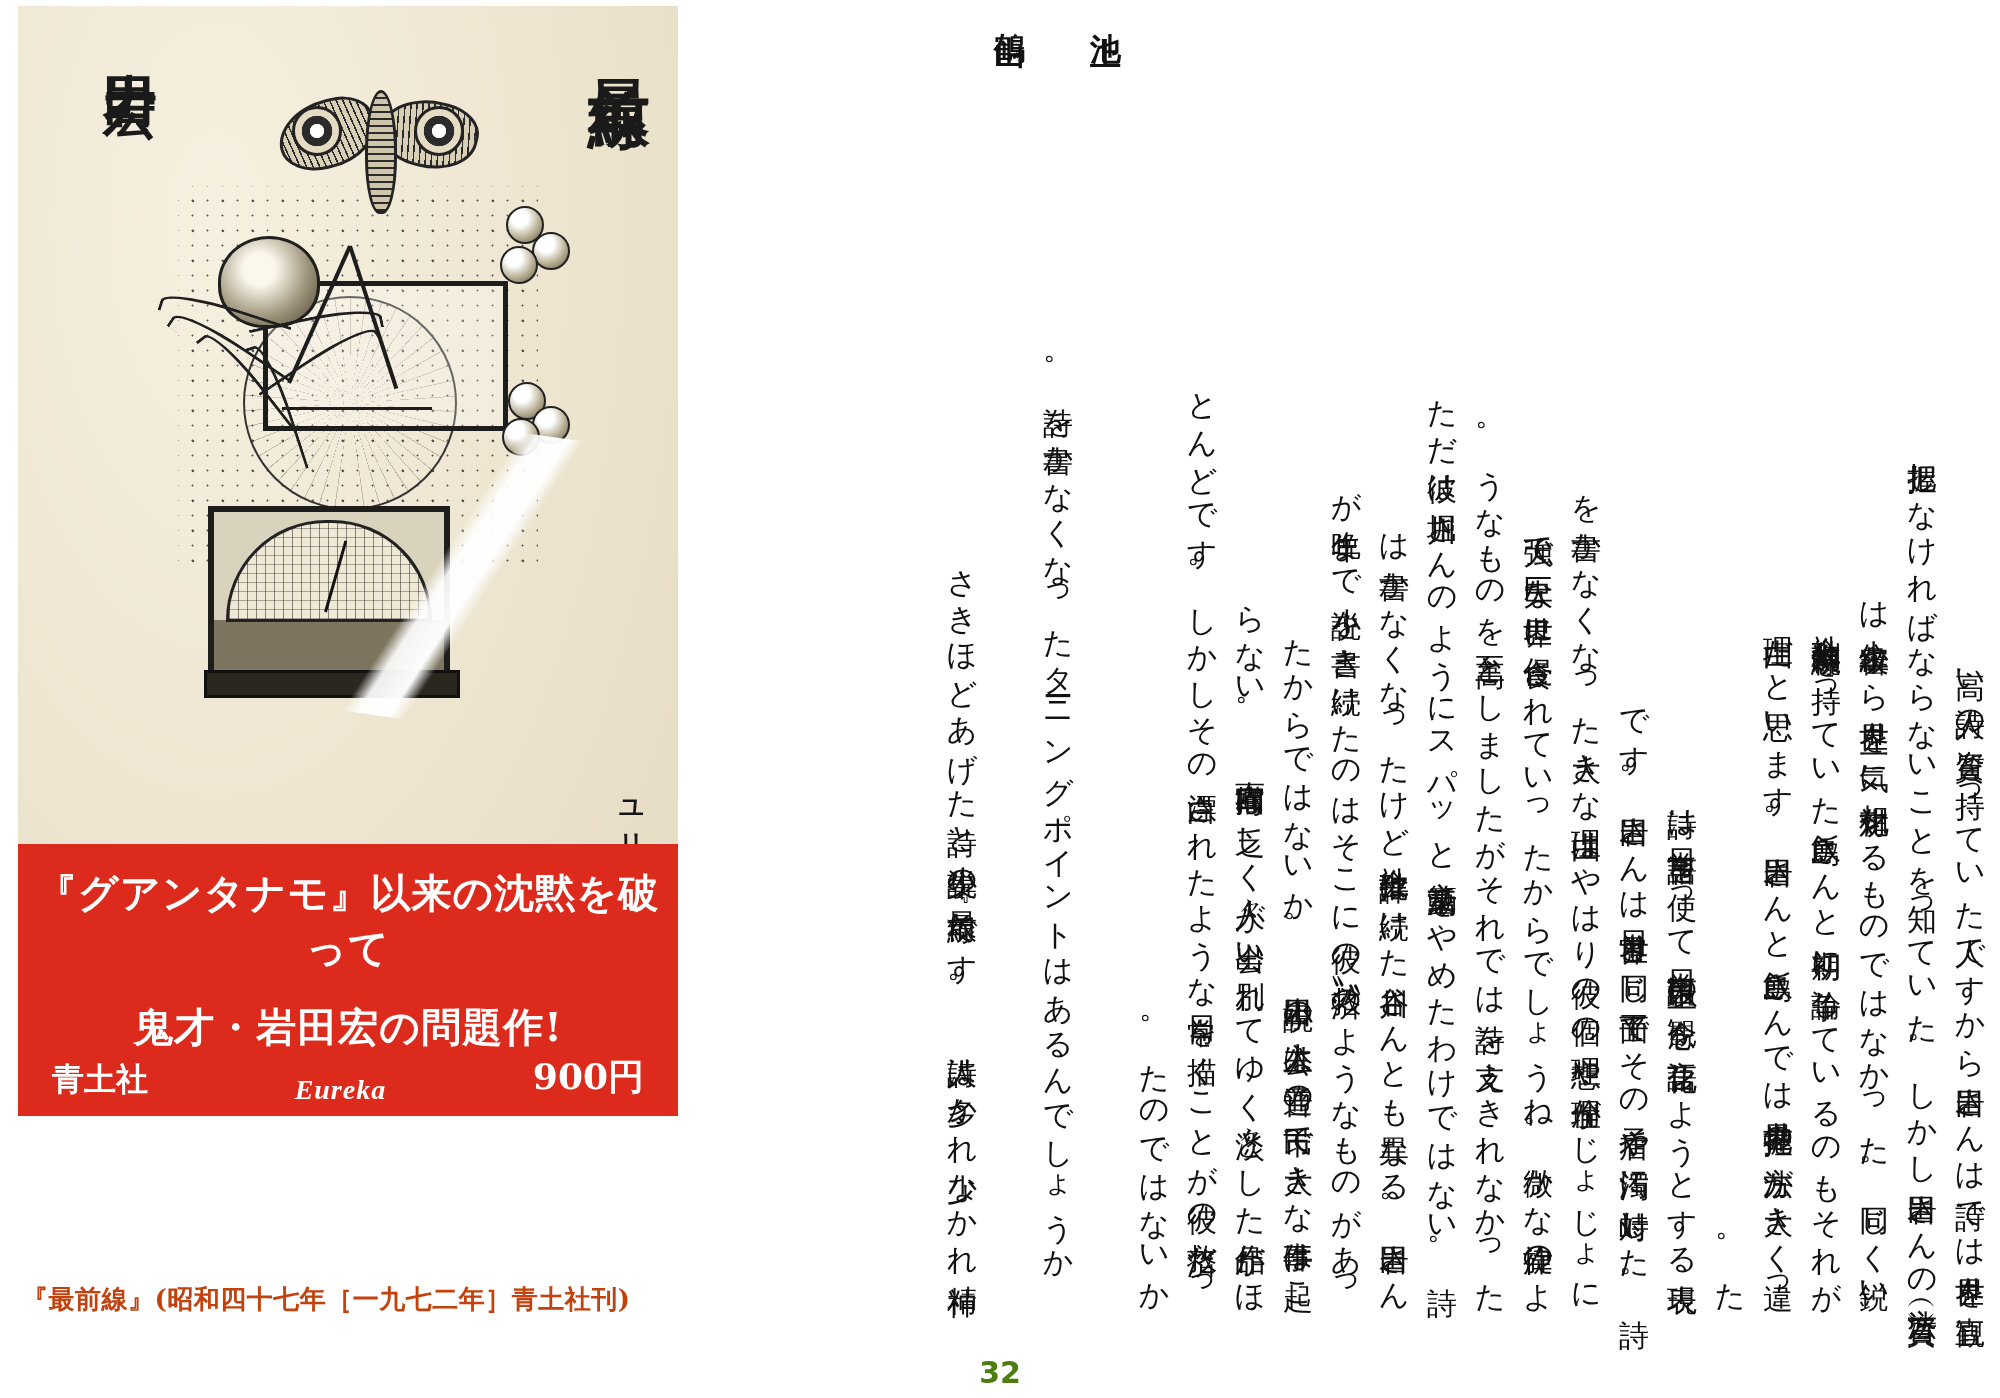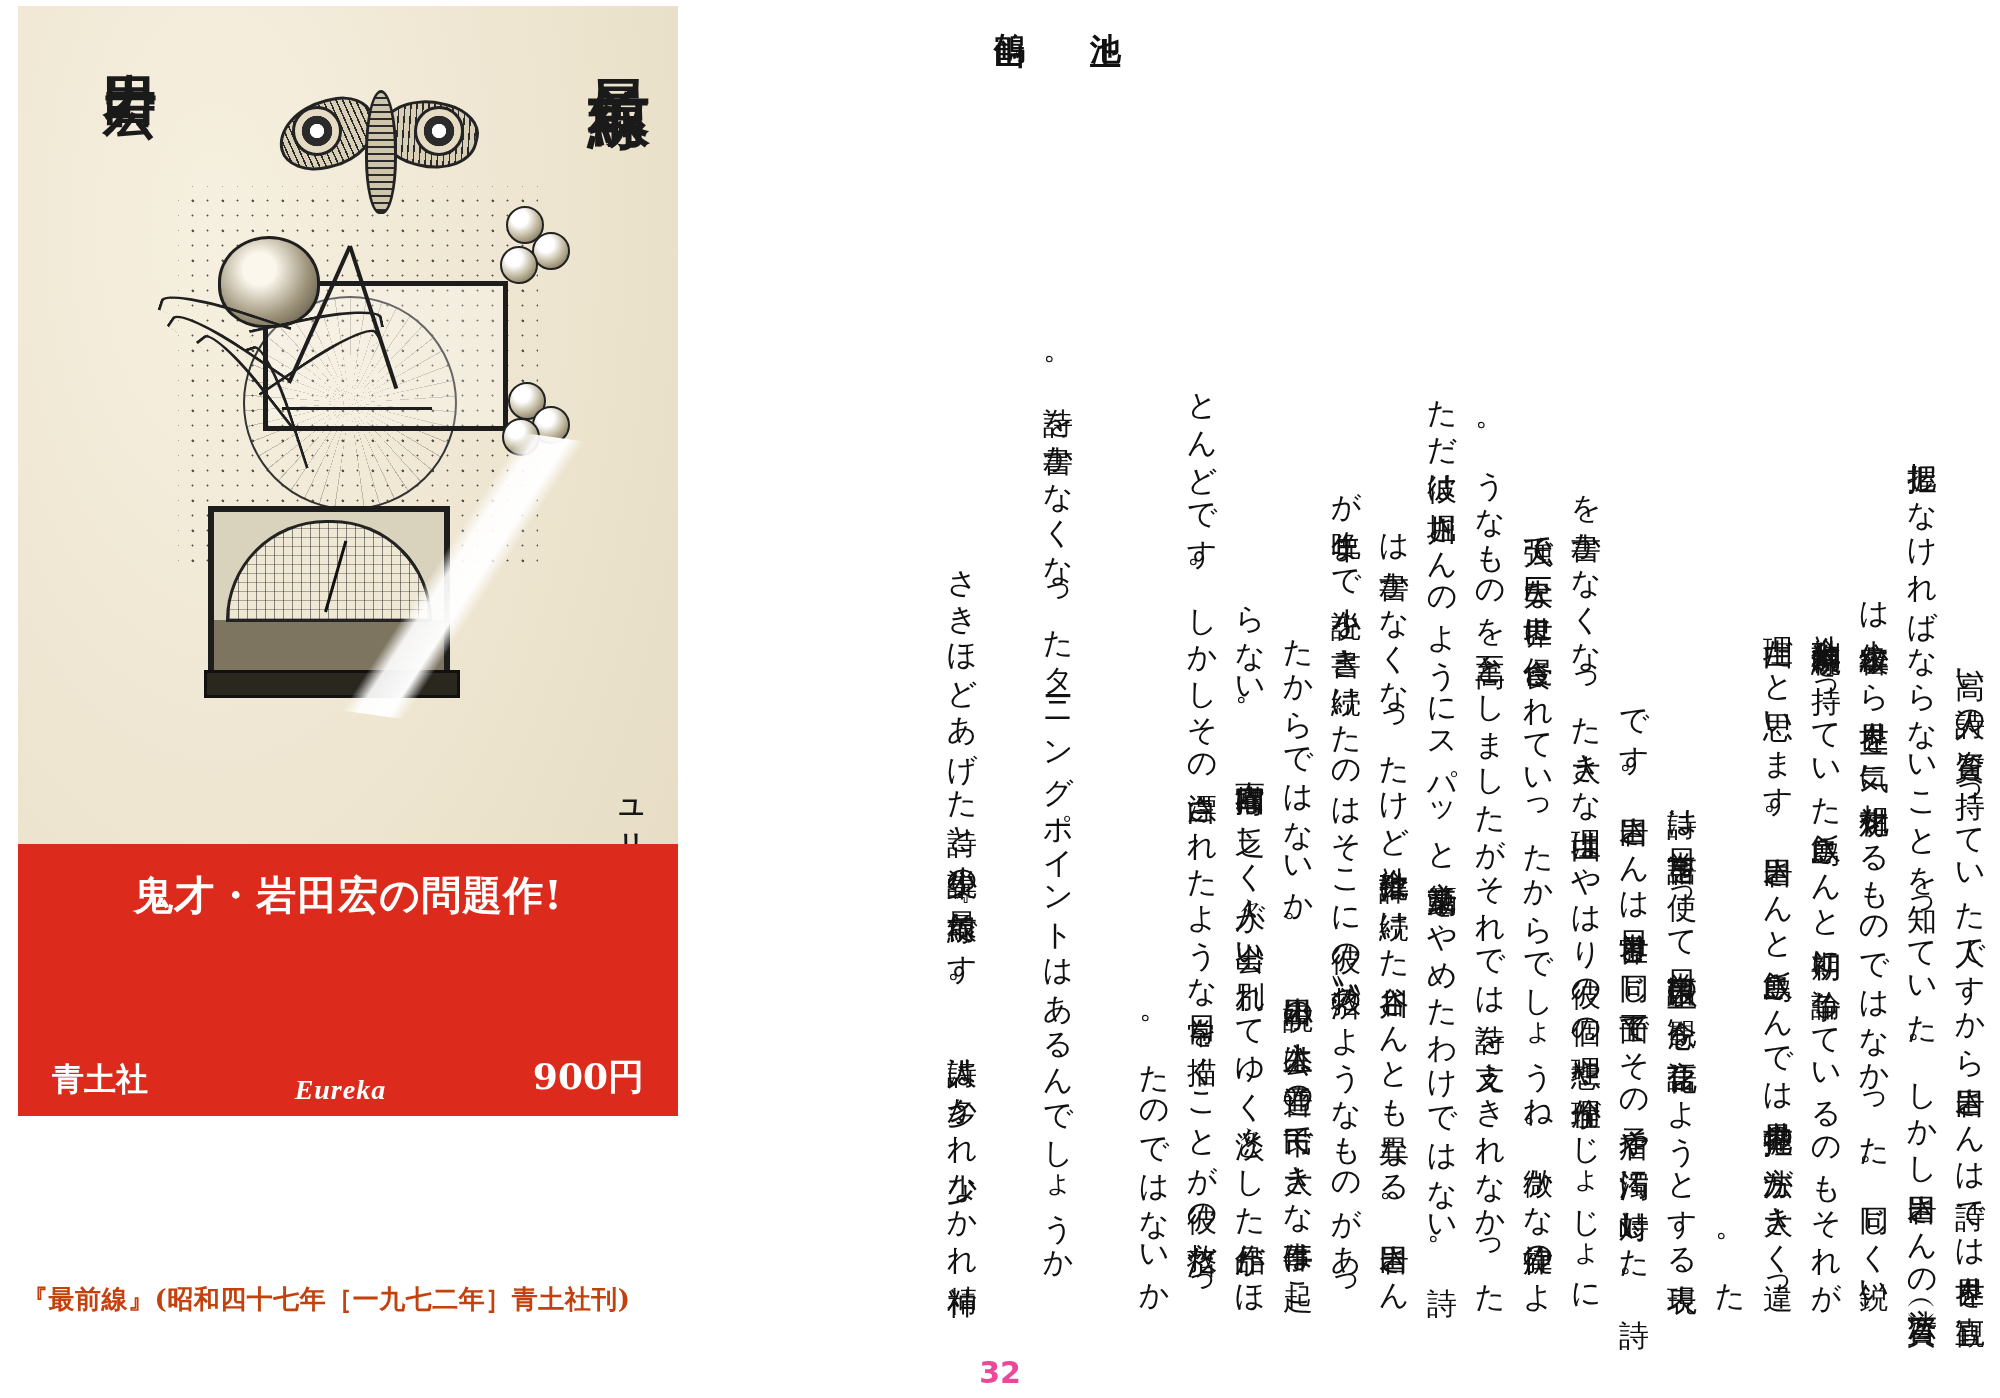--- a/index.html
+++ b/index.html
@@ -401,21 +401,21 @@
   }
   .page-number {
     position: absolute;
     left: 0;
     right: 0;
     bottom: 8px;
     text-align: center;
     font-family: "DejaVu Sans", sans-serif;
     font-size: 30px;
     font-weight: bold;
-    color: #ec4899;
+    color: #4d7c0f;
   }
 </style>
 </head>
 <body>
 
 <div class="page">
 
   <div class="cover-area">
     <div class="book-cover">
       <div class="cover-paper"></div>
@@ -462,20 +462,21 @@
       </div>
 
       <div class="tear"></div>
 
       <div class="cover-title-right">最前線</div>
       <div class="cover-author">岩田宏</div>
       <div class="series-label">ユリイカ叢書</div>
       <div class="publisher-vert">青土社</div>
 
       <div class="obi">
+        <div class="obi-line obi-l1">『グアンタナモ』以来の沈黙を破って</div>
         <div class="obi-line obi-l3">鬼才・岩田宏の問題作!</div>
         <div class="obi-bottom">
           <div class="obi-pub">青土社</div>
           <div class="obi-eureka">Eureka</div>
           <div class="obi-price">900円</div>
         </div>
       </div>
     </div>
   </div>
 

